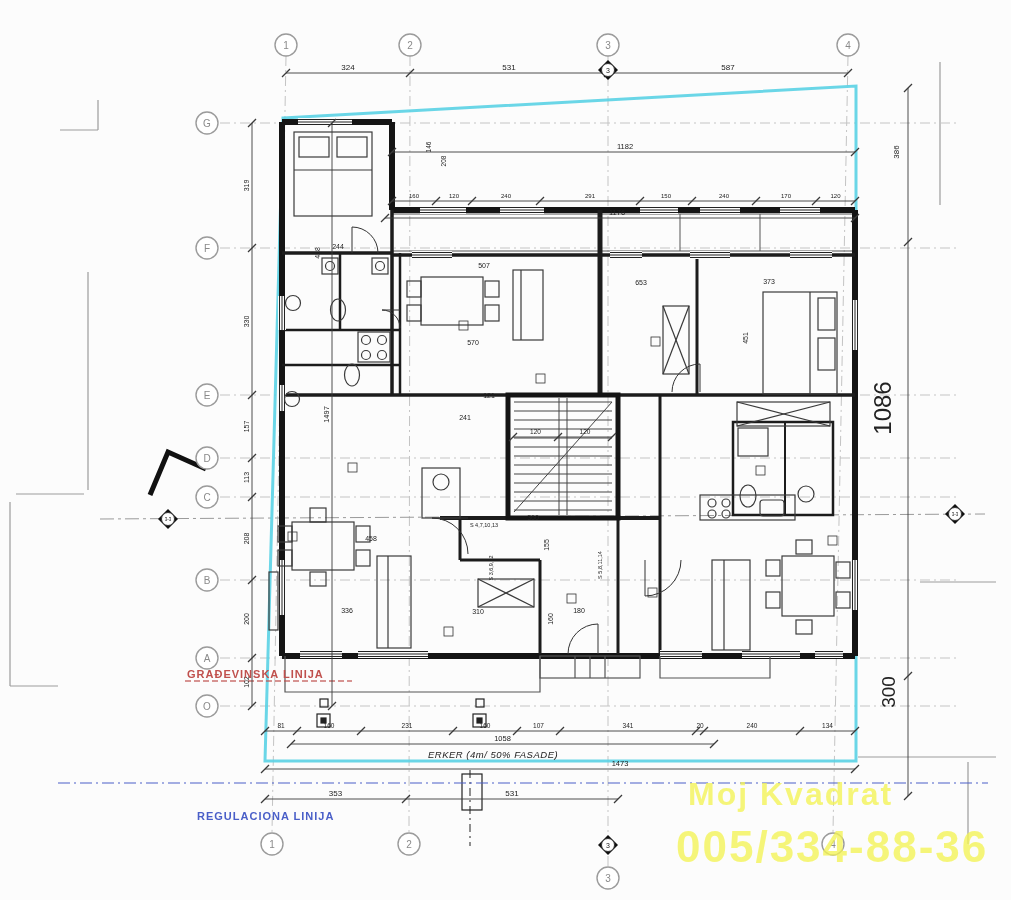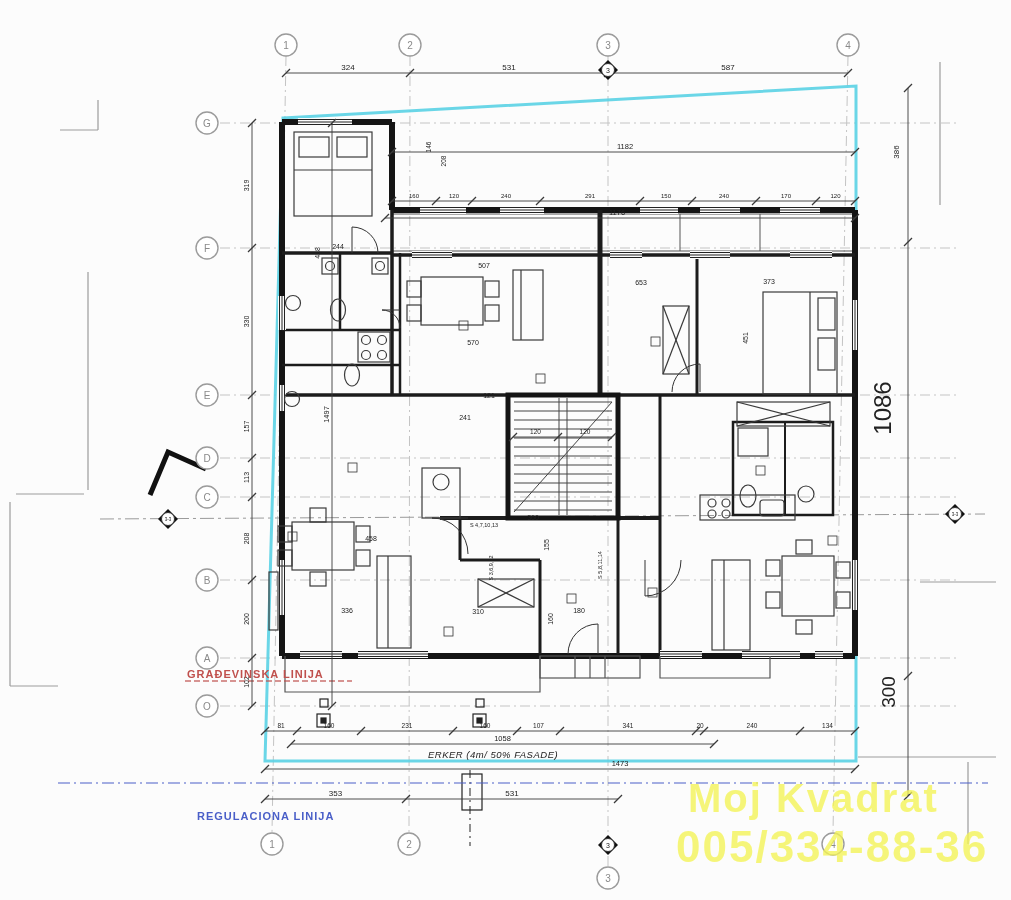--- a/index.html
+++ b/index.html
@@ -3,21 +3,21 @@
 <meta charset="utf-8">
 <style>
   html,body{margin:0;padding:0;background:#fcfcfc;}
   #stage{position:relative;width:1011px;height:900px;background:#fcfcfc;overflow:hidden;
          font-family:"Liberation Sans","DejaVu Sans",sans-serif;}
   svg{position:absolute;left:0;top:0;}
   .ovl{position:absolute;white-space:nowrap;}
   .line-label{font-size:11px;letter-spacing:1px;font-weight:bold;text-align:right;}
   .erker{font-size:9.5px;font-style:italic;color:#222;letter-spacing:.5px;}
   .wm{font-weight:bold;opacity:.78;letter-spacing:2px;}
-  .wm1{font-size:40px;}
+  .wm1{font-size:32px;}
   .wm2{font-size:44px;}
 </style>
 </head>
 <body>
 
 <div id="stage">
 
 <svg id="plan" width="1011" height="900" viewBox="0 0 1011 900">
 
   <g stroke="#9c9c9c" stroke-width="1.2" fill="none">

